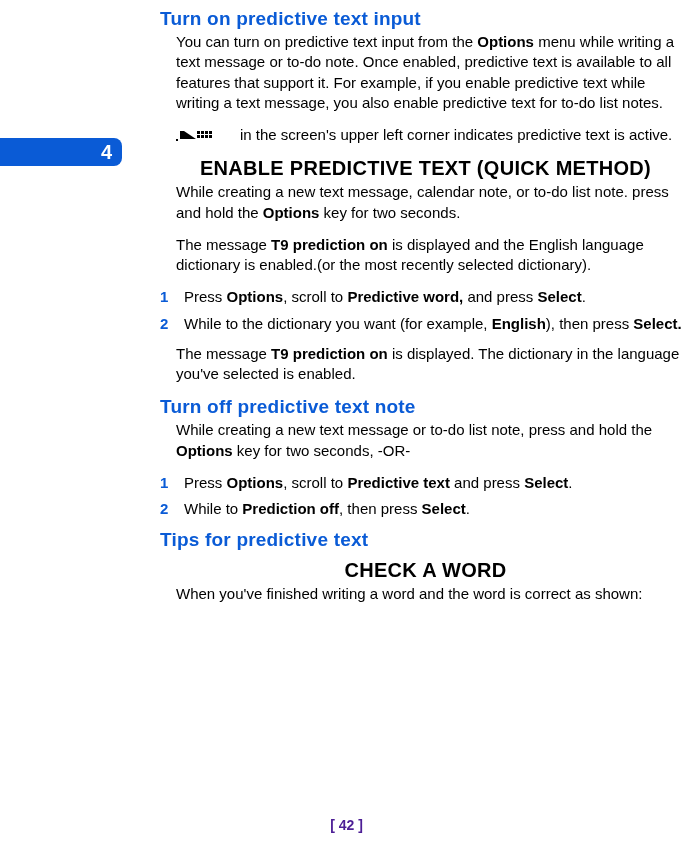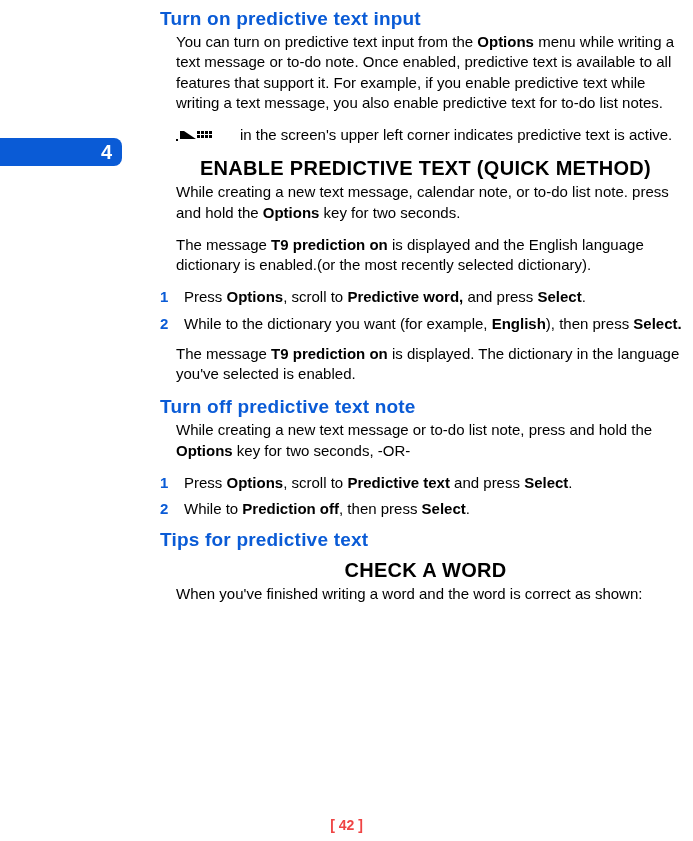--- a/index.html
+++ b/index.html
@@ -79,21 +79,21 @@
     align-items: center;
     gap: 26px;
     margin-bottom: 12px;
   }
   .footer {
     position: absolute;
     left: 0;
     right: 0;
     bottom: 8px;
     text-align: center;
-    color: #ef4444;
+    color: #4c1d95;
     font-weight: bold;
     font-size: 14px;
   }
   .indicator-icon svg { display: block; }
 </style>
 </head>
 <body>
 
 <div class="page">
 

